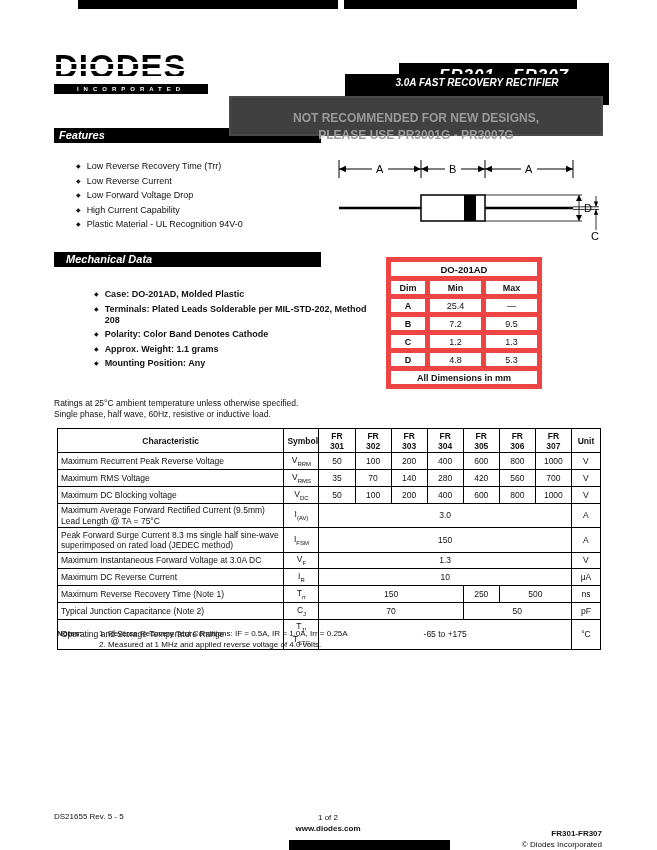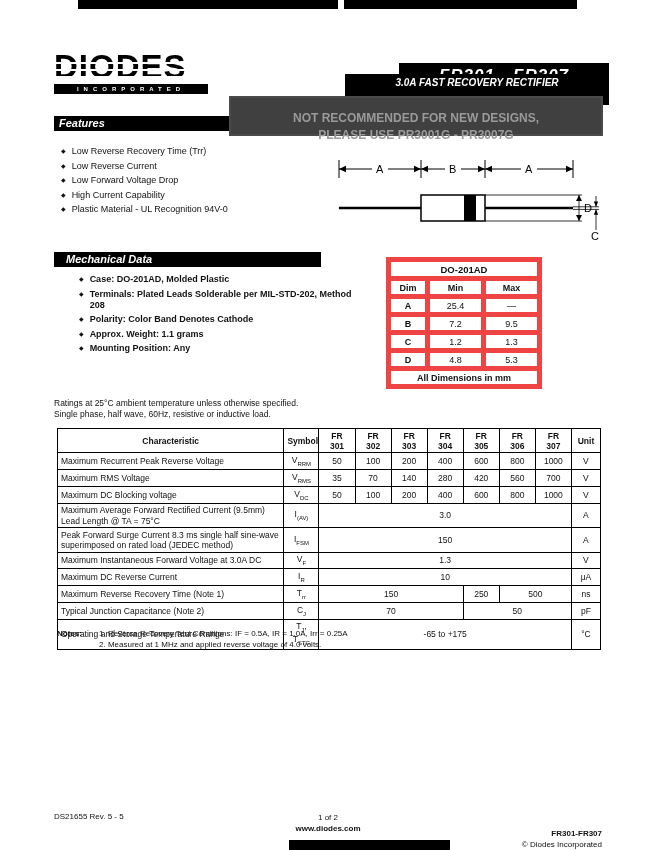--- a/index.html
+++ b/index.html
@@ -18,25 +18,25 @@
       background:repeating-linear-gradient(to bottom, transparent 0px, transparent 5px, #fff 5px, #fff 7px); pointer-events:none; }
   .logo-inc { margin-top:1px; background:#000; color:#fff; font-size:6px; font-weight:bold; letter-spacing:5px; text-align:center; height:10px; line-height:10px; }
 
   #title-box { left:399px; top:43px; width:210px; height:25px; background:#000; color:#fff; font-size:17px; font-weight:bold; font-style:italic; text-align:center; line-height:25px; letter-spacing:1px;margin-top:20px; }
   #subtitle-bar { left:345px; top:74px; width:264px; height:31px; background:#000; color:#fff; font-size:10px; font-weight:bold; font-style:italic; text-align:center; line-height:17px; }
 
   #notice-box { left:229px; top:96px; width:374px; height:40px; border:2px solid #4a4a4a; background:#404040; color:#9a9a9a;
       font-weight:bold; font-size:12px; text-align:center; line-height:17px; padding-top:12px; box-sizing:border-box; z-index:3; }
 
   .section-header { background:#000; color:#fff; font-weight:bold; font-style:italic; font-size:11px; height:15px; line-height:15px; padding:0 5px; box-sizing:border-box; }
-  #features-header { left:54px; top:116px; width:267px; z-index:2; }
+  #features-header { left:54px; top:128px; width:267px; z-index:2; }
   #mech-header { left:54px; top:252px; width:267px;padding-left:12px; }
   #ratings-header { left:54px; top:379px; width:393px; }
 
-  .bullets { list-style:none; margin:1px; padding:0; font-size:9px; }
+  .bullets { list-style:none; margin:16px; padding:0; font-size:9px; }
   .bullets li { display:flex; align-items:flex-start; margin-bottom:3.5px; line-height:11px; }
   .bullets .glyph { font-size:6px; margin-right:6px; line-height:11px; }
   #features-list { left:60px; top:145px; width:275px; }
   #mech-list { left:78px; top:273px; width:290px;font-weight:bold; }
 
   #pkg-drawing { left:333px; top:152px; }
 
   #dim-table { left:386px; top:257px; width:156px; border-collapse:collapse; font-size:9px; background:#fff; }
   #dim-table th, #dim-table td { border:5px solid #ef4444; padding:1.5px 3px; text-align:center; }
   #dim-table .dim-title { font-weight:bold; font-size:9.5px; }

